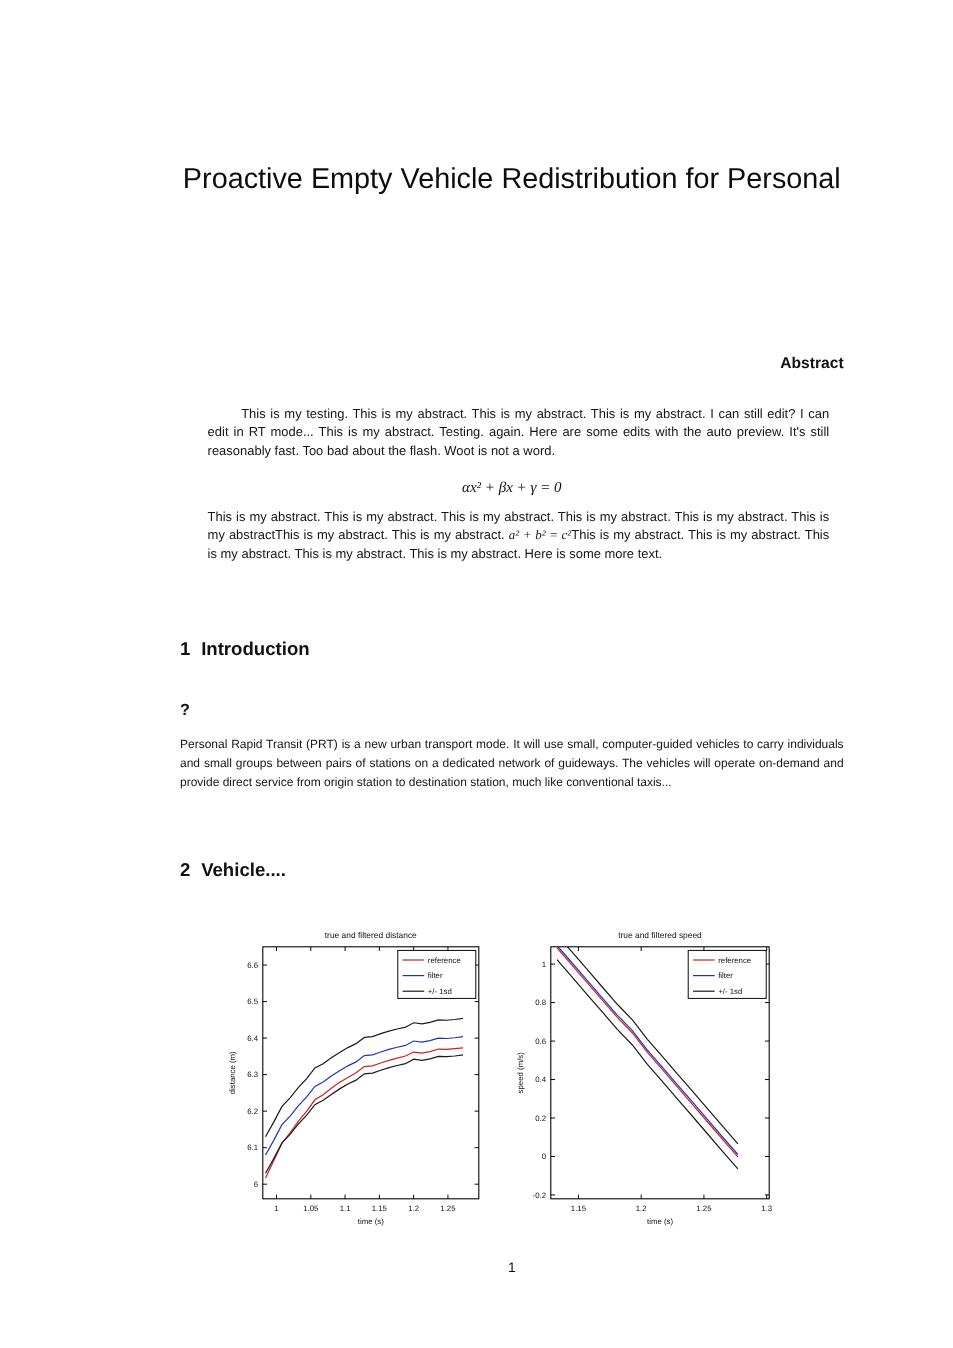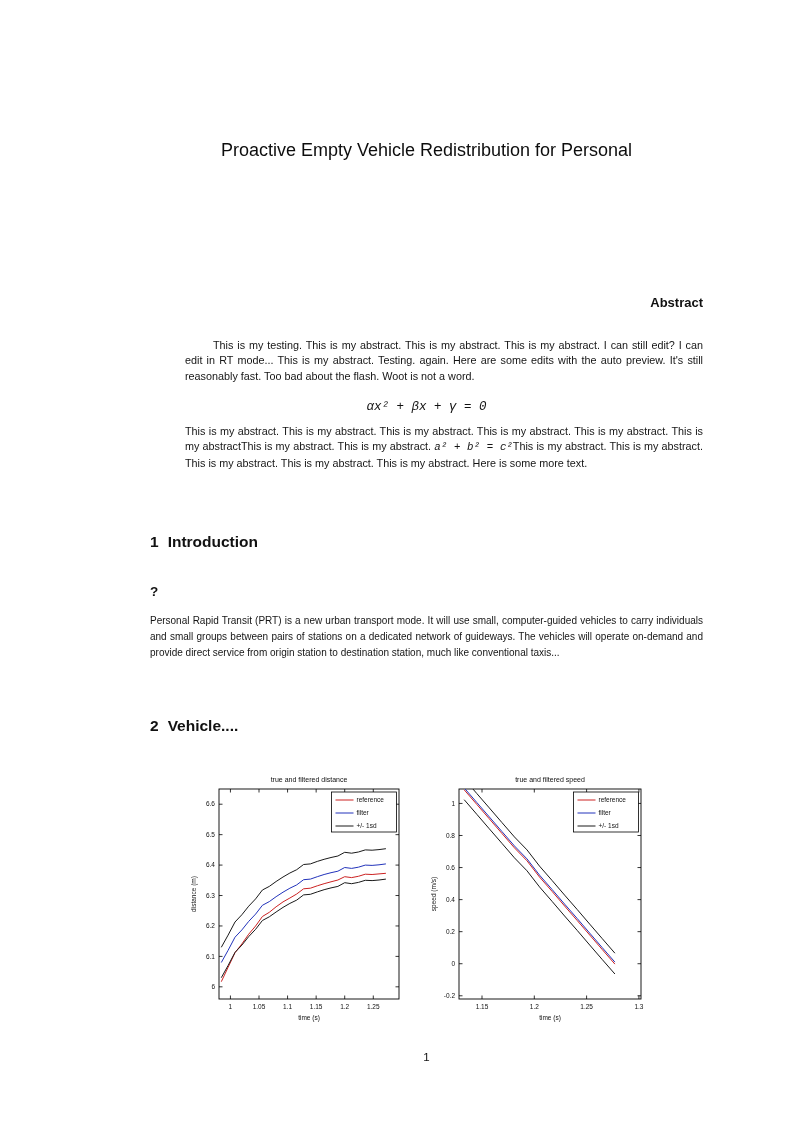--- a/index.html
+++ b/index.html
@@ -1,27 +1,27 @@
 <!DOCTYPE html>
 <html><head>
 <meta charset="utf-8">
 <style>
   html,body{margin:0;padding:0;background:#ffffff;}
   .page{position:relative;width:794px;height:1123px;background:#ffffff;overflow:hidden;
         font-family:"Liberation Sans",sans-serif;color:#111;}
   .abs{position:absolute;}
   .doc-title{left:150px;top:135px;width:553px;text-align:center;
-             font-size:18px;line-height:30.5px;color:#0d0d0d;}
+             font-size:24px;line-height:30.5px;color:#0d0d0d;}
   .abstract-heading{left:150px;top:295px;width:553px;text-align:right;
                     font-weight:bold;font-size:13px;}
   .abstract-par{left:173px;width:518px;text-align:justify;
-                font-size:10.8px;line-height:15.4px;color:#151515;margin-left:12px;}
+                font-size:10.8px;line-height:15.4px;color:#151515;}
   .par-indent{text-indent:28px;}
   .equation{left:150px;top:399px;width:553px;text-align:center;font-size:12.5px;}
-  .math{font-family:Liberation Mono, monospace;font-style:italic;}
+  .math{font-family:Liberation Serif, serif;font-style:italic;}
   .sec-heading{left:150px;font-weight:bold;font-size:15.5px;line-height:19px;text-align:center;}
   .sec-num{display:inline-block;margin-right:9px;}
   .q-par{left:150px;top:584px;font-weight:bold;font-size:13.5px;}
   .body-par{left:150px;top:613px;width:553px;text-align:justify;
             font-size:10px;line-height:15.8px;color:#151515;}
   .page-num{left:150px;top:1051px;width:553px;text-align:center;font-size:11.5px;}
   .chart-svg{position:absolute;width:225px;height:260px;}
   svg text{font-family:"Liberation Sans",sans-serif;fill:#111;}
 </style>
 </head>

